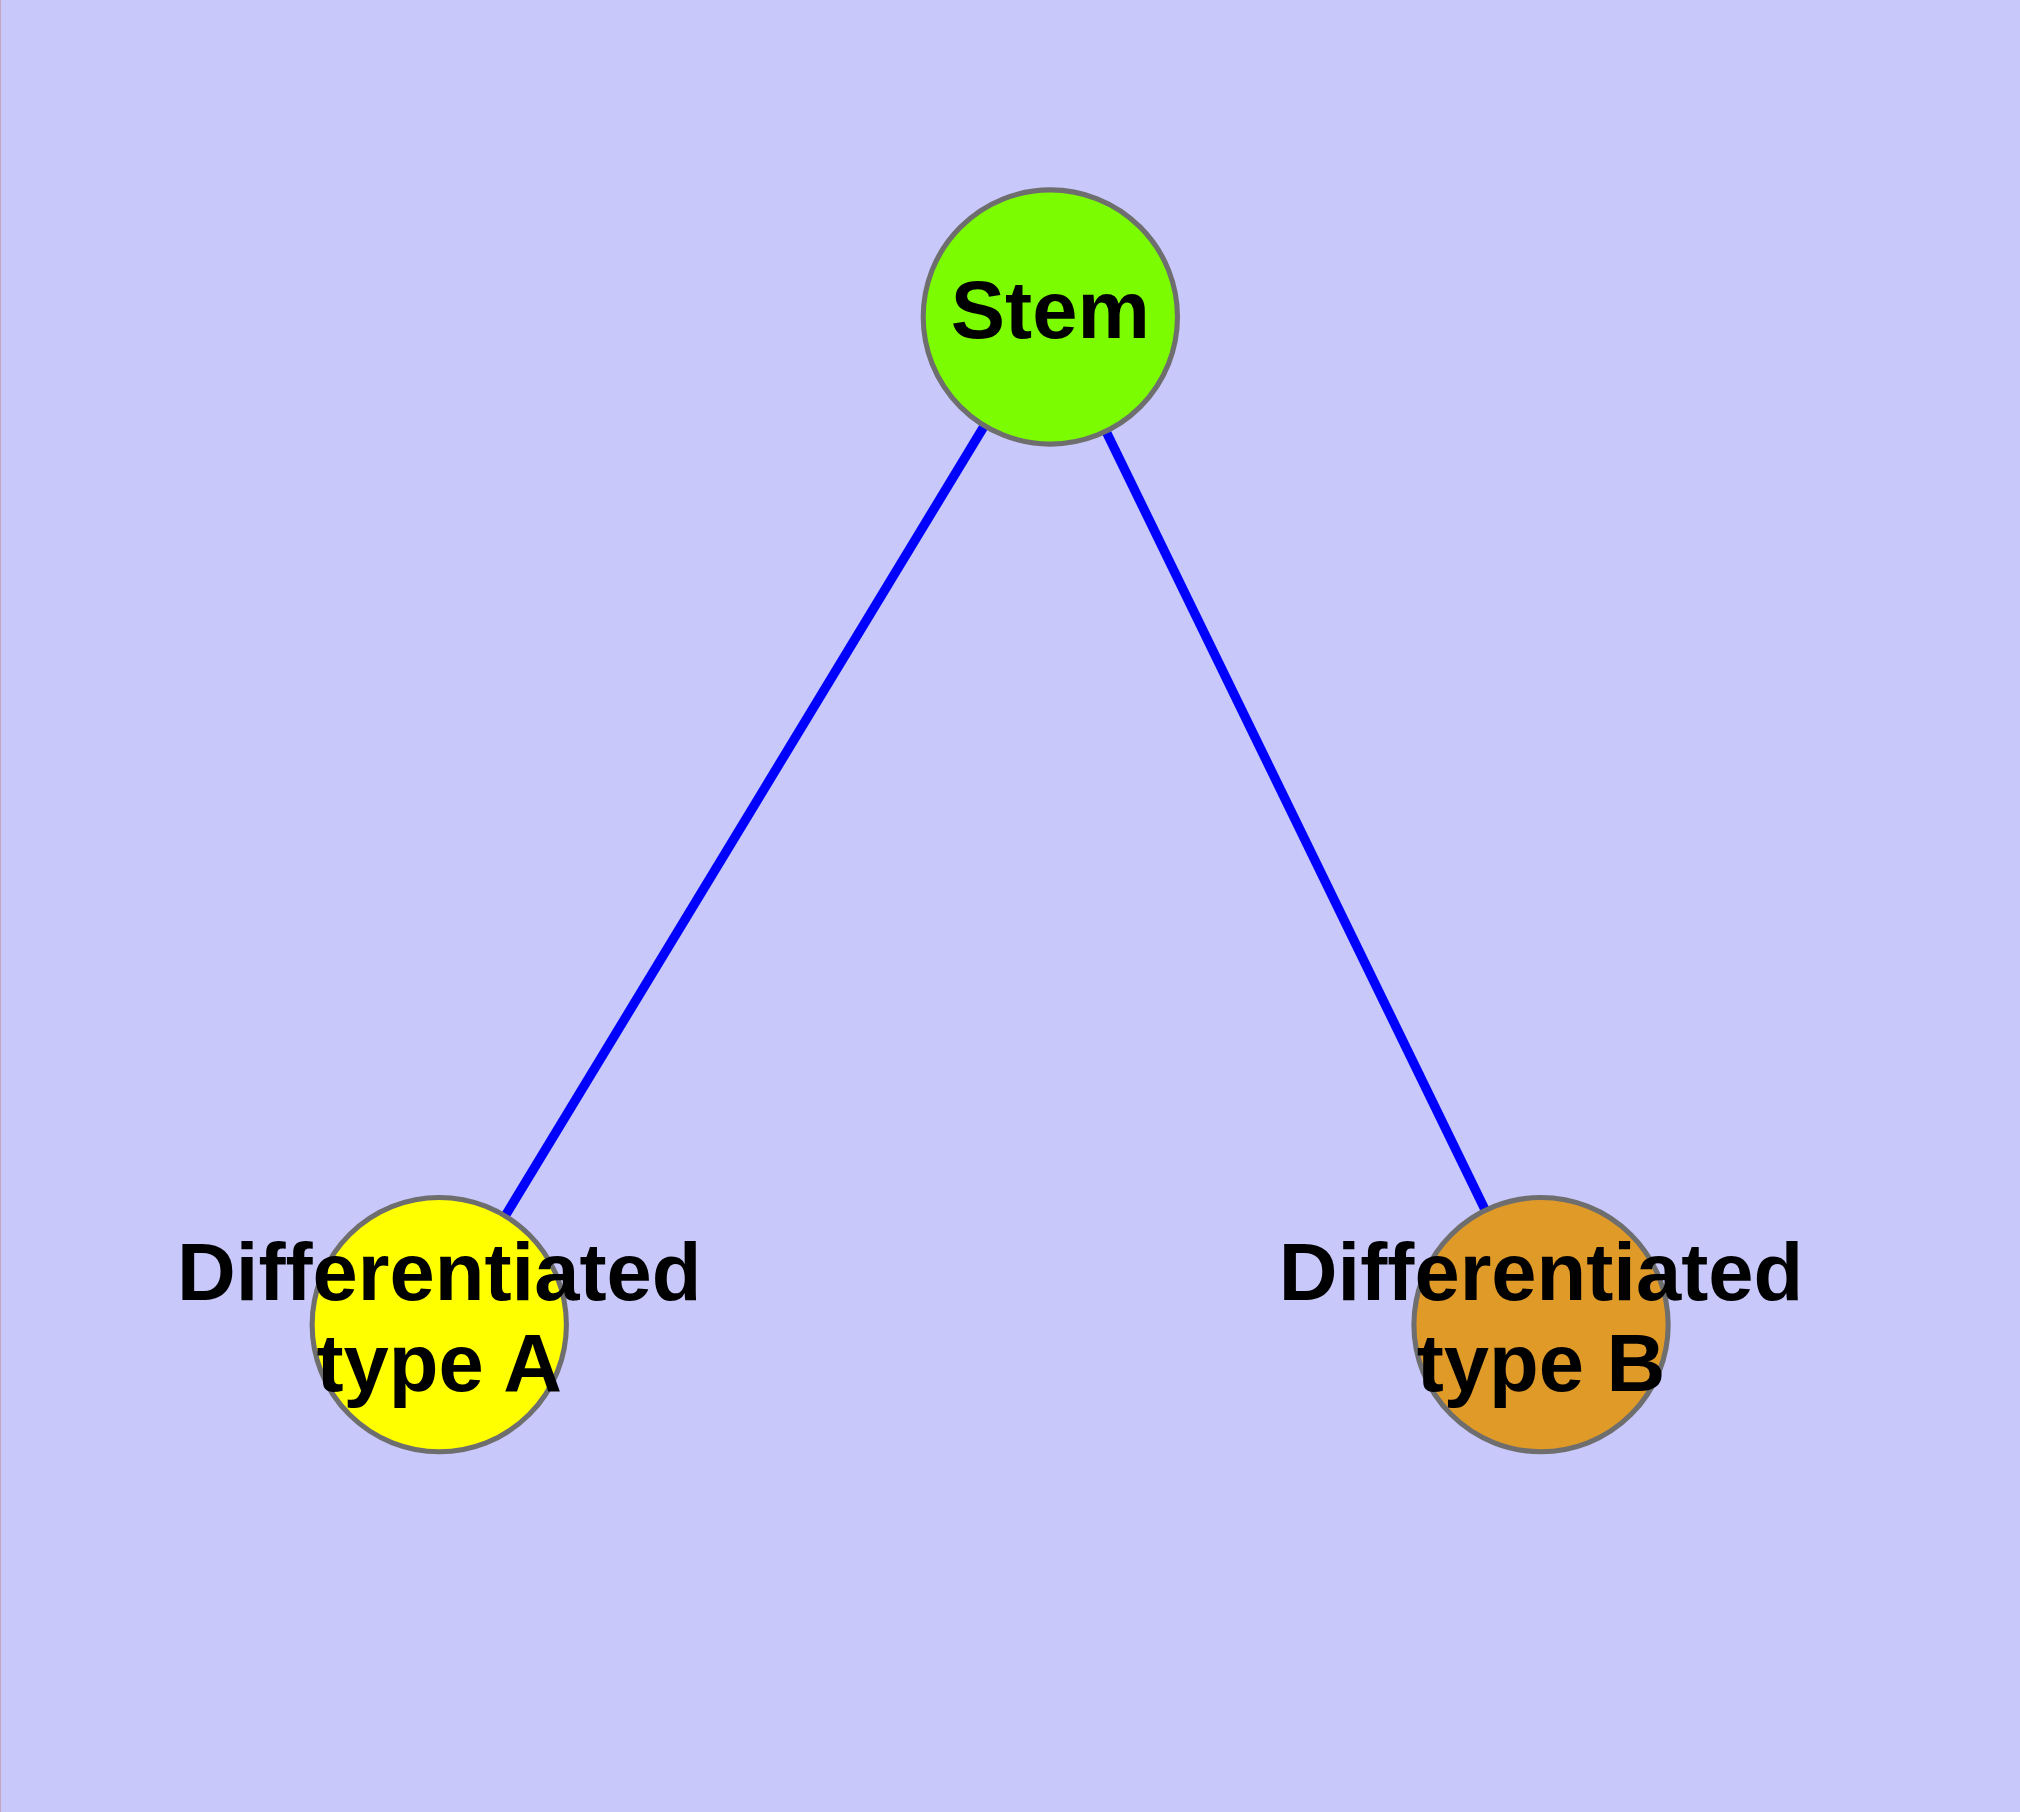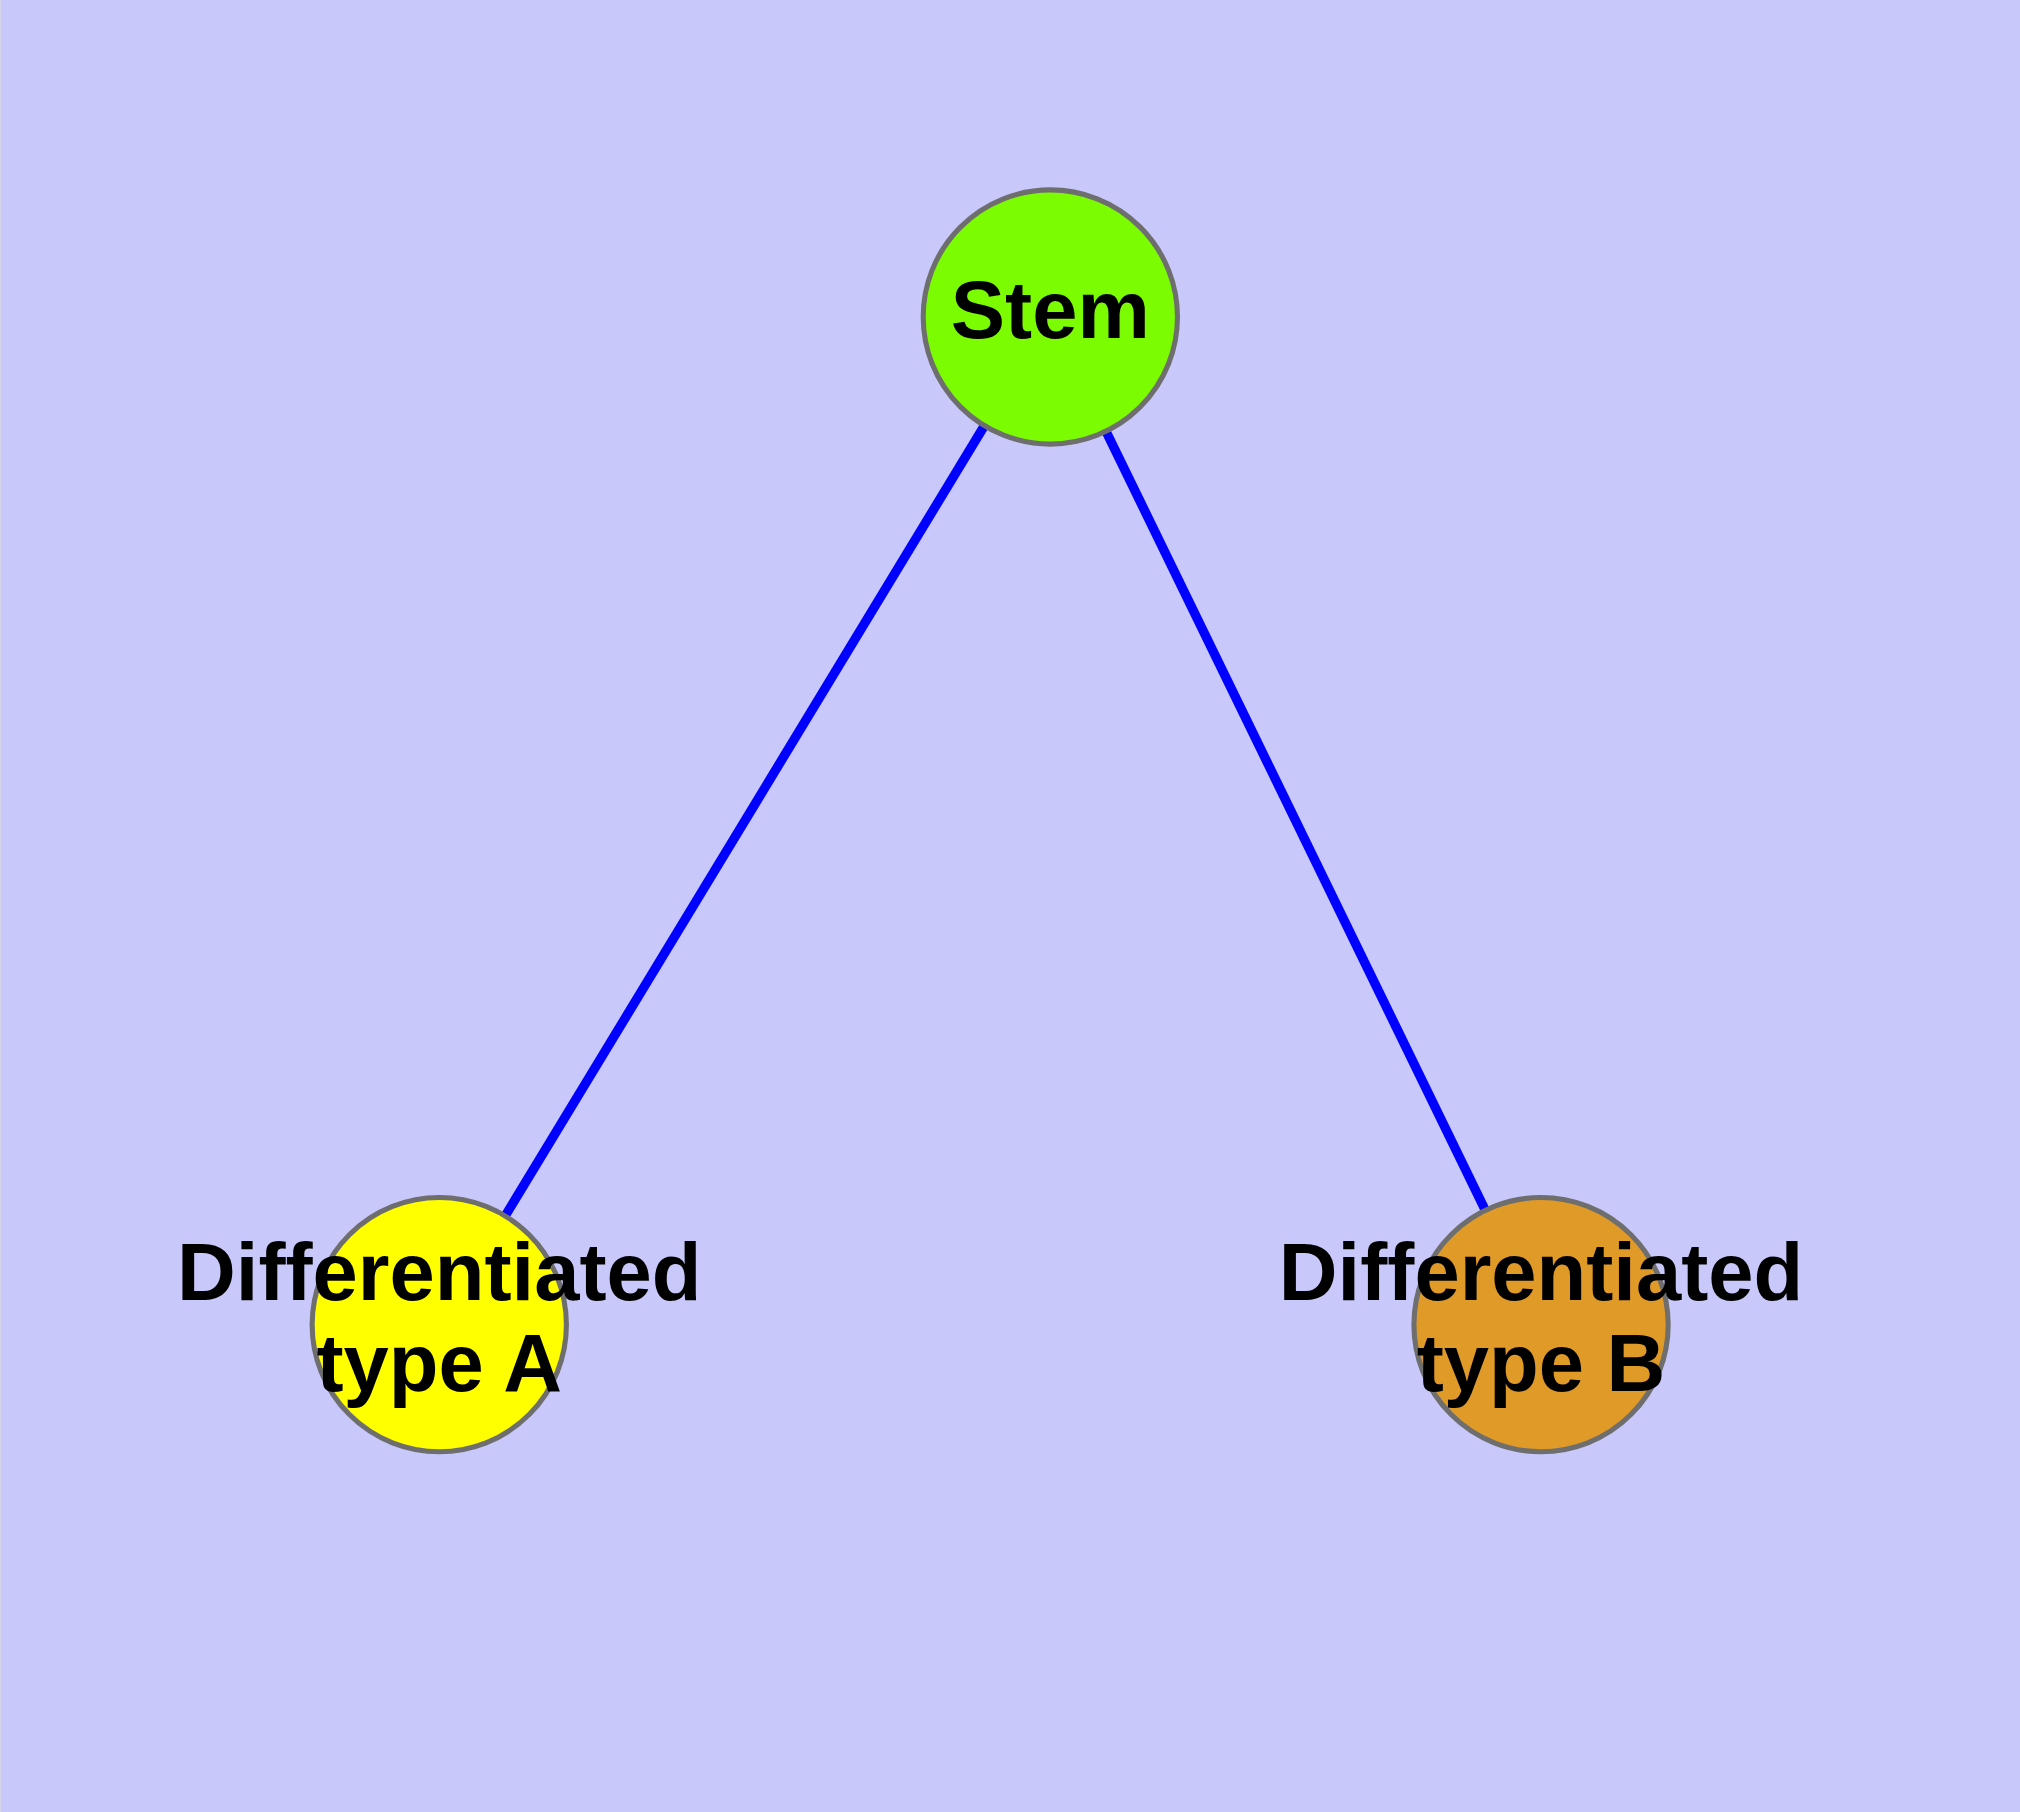--- a/index.html
+++ b/index.html
@@ -33,21 +33,21 @@
     font-family: "Liberation Sans", sans-serif;
     font-weight: bold;
     fill: #000000;
     text-anchor: middle;
     dominant-baseline: middle;
   }
 </style>
 </head>
 <body>
 
-<div id="canvas" style="width: 2021px; height: 1812px; background: #fef9c3;">
+<div id="canvas" style="width: 2021px; height: 1812px; background: #c2410c;">
   <svg id="graph-svg" viewBox="0 0 2384 2138" xmlns="http://www.w3.org/2000/svg" style="width: 2021px; height: 1812px;">
 
     <rect id="bg-rect" x="0" y="0" width="2384" height="2138" fill="#c8c8fa"></rect>
 
     <g id="edges-layer">
         <line class="edge-line" x1="1163.2977009037336" y1="498.8405459437735" x2="593.7022990962664" y2="1438.1594540562264" stroke="#0000ff" stroke-width="11"></line>
         <line class="edge-line" x1="1302.9206573752895" y1="505.2636642818982" x2="1754.0793426247105" y2="1431.7363357181018" stroke="#0000ff" stroke-width="11"></line>
       </g>
     <g id="nodes-layer">
         <circle class="node-circle" cx="1239" cy="374" r="150" fill="#7cfc00" stroke="#6e6e6e" stroke-width="6"></circle>

